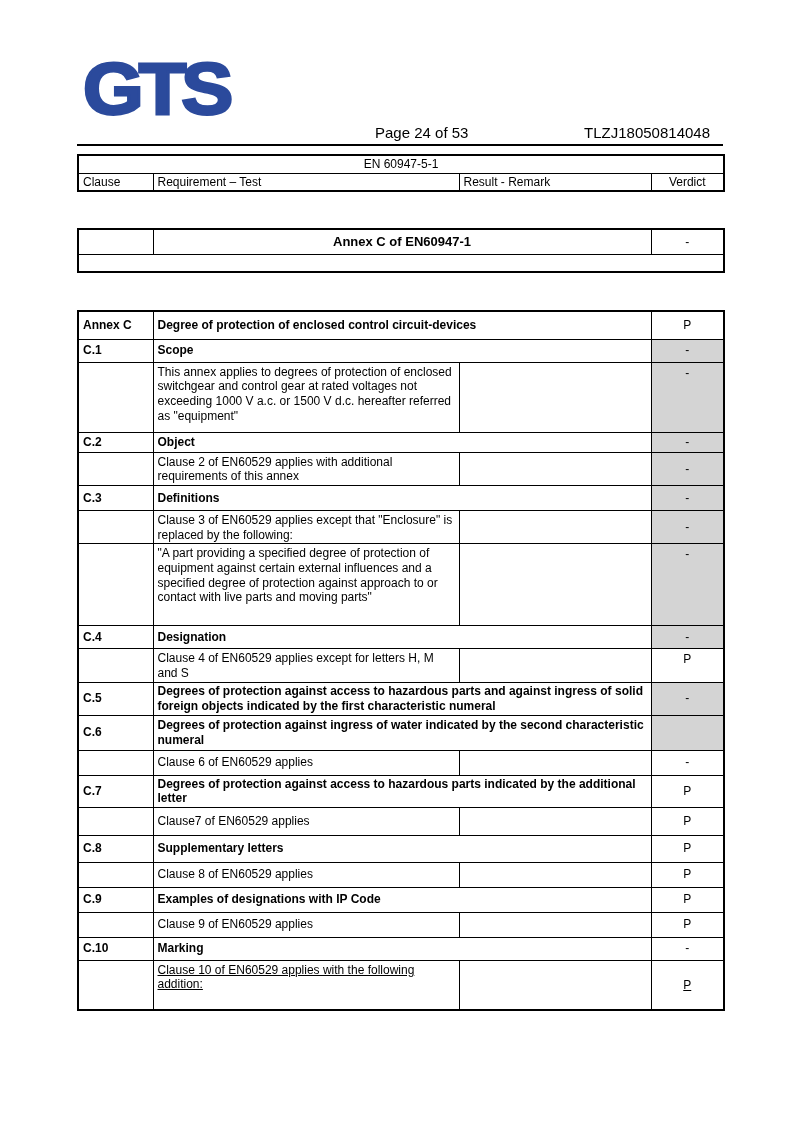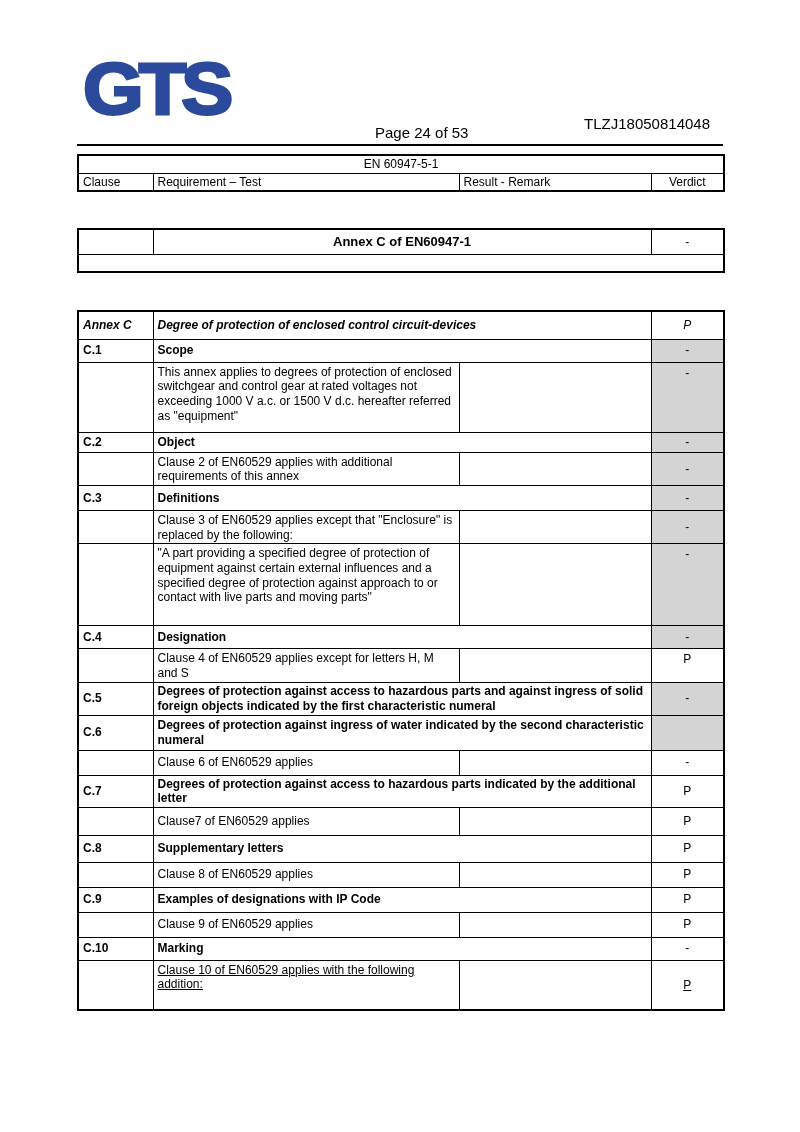--- a/index.html
+++ b/index.html
@@ -25,21 +25,21 @@
     transform:scaleY(0.92);
     line-height:1;
   }
   .headline {
     position:relative;
     height:22px;
     border-bottom:2px solid #000;
     font-size:15px;
   }
   .headline .pageinfo { position:absolute; left:298px; bottom:3px; }
-  .headline .reportno { position:absolute; right:13px; bottom:12px; }
+  .headline .reportno { position:absolute; right:13px; bottom:3px; }
 
   
   table {
     width:646px;
     border-collapse:collapse;
     table-layout:fixed;
     border:2px solid #000;
     font-size:12px;
   }
   td {
@@ -125,21 +125,21 @@
     </table>
 
   <table class="t-main">
     <colgroup>
         <col class="c1">
         <col class="c2">
         <col class="c3">
         <col class="c4">
       </colgroup>
     <tbody>
-        <tr style="height: 28px; font-style: italic;">
+        <tr style="height: 28px;">
           <td class="clause">Annex C</td>
           <td class="req bold" colspan="2">Degree of protection of enclosed control circuit-devices</td>
           <td class="verdict">P</td>
         </tr>
         <tr style="height: 23px;">
           <td class="clause">C.1</td>
           <td class="req bold" colspan="2">Scope</td>
           <td class="verdict shaded">-</td>
         </tr>
         <tr style="height: 70px;">

